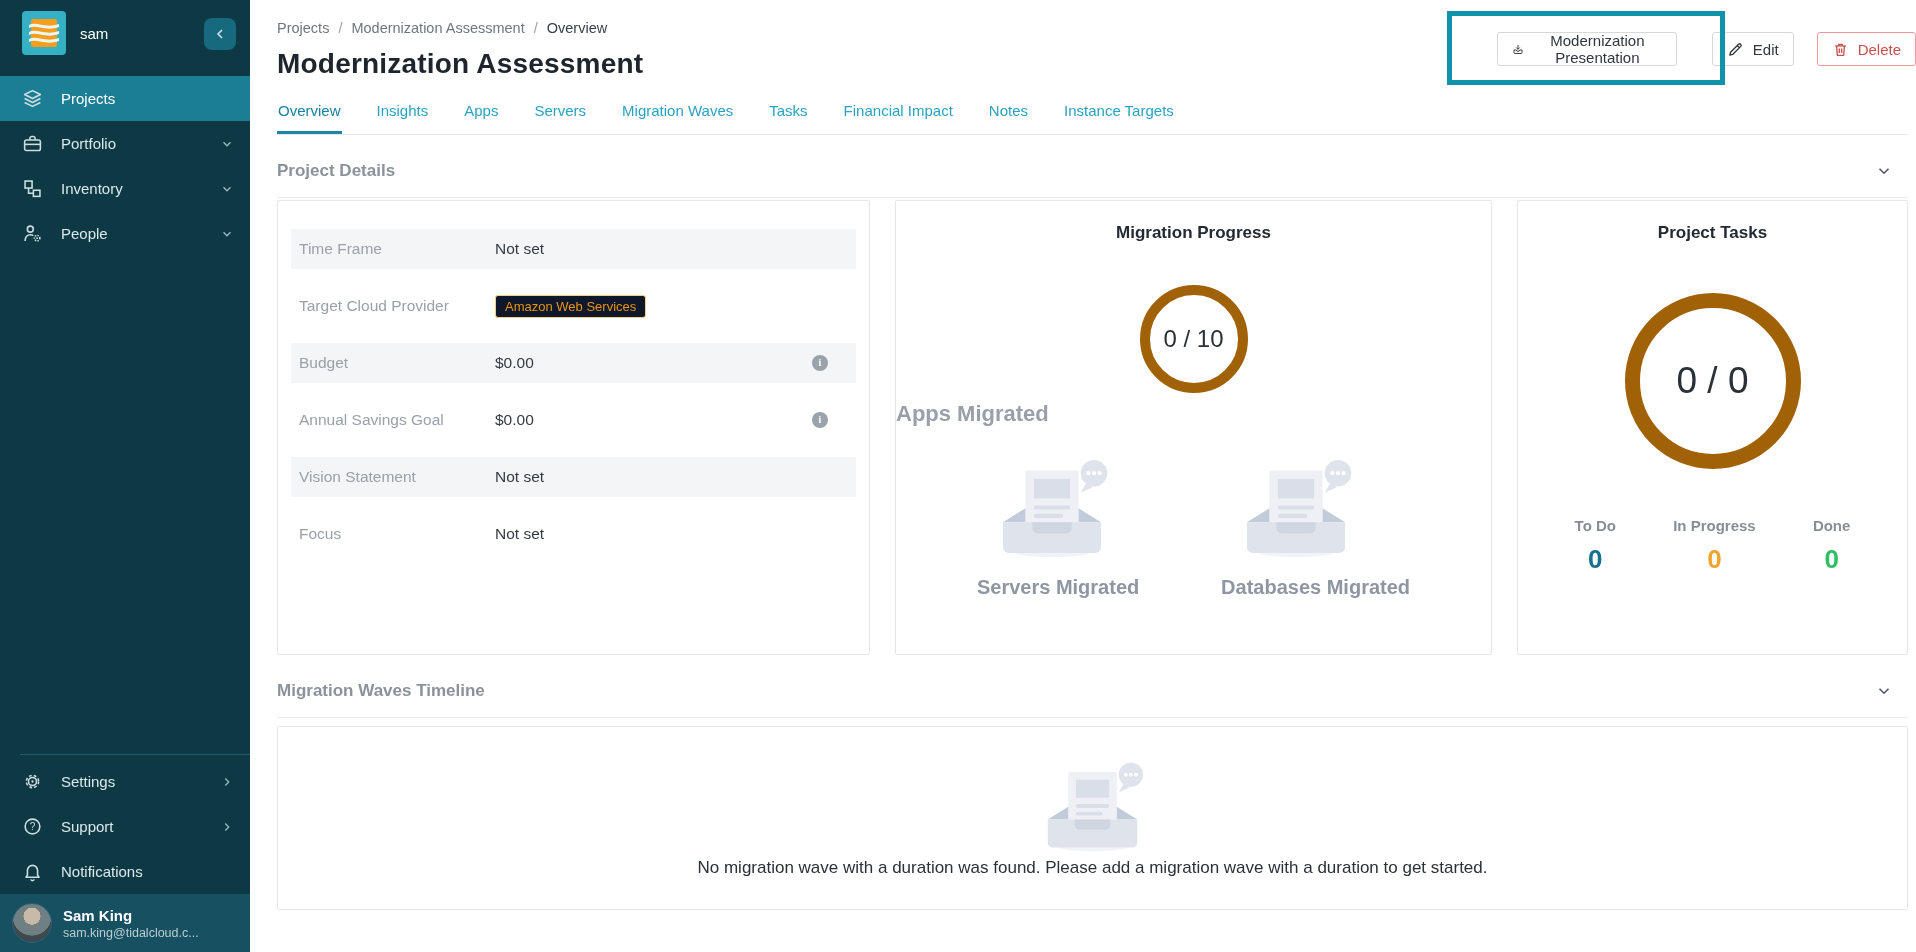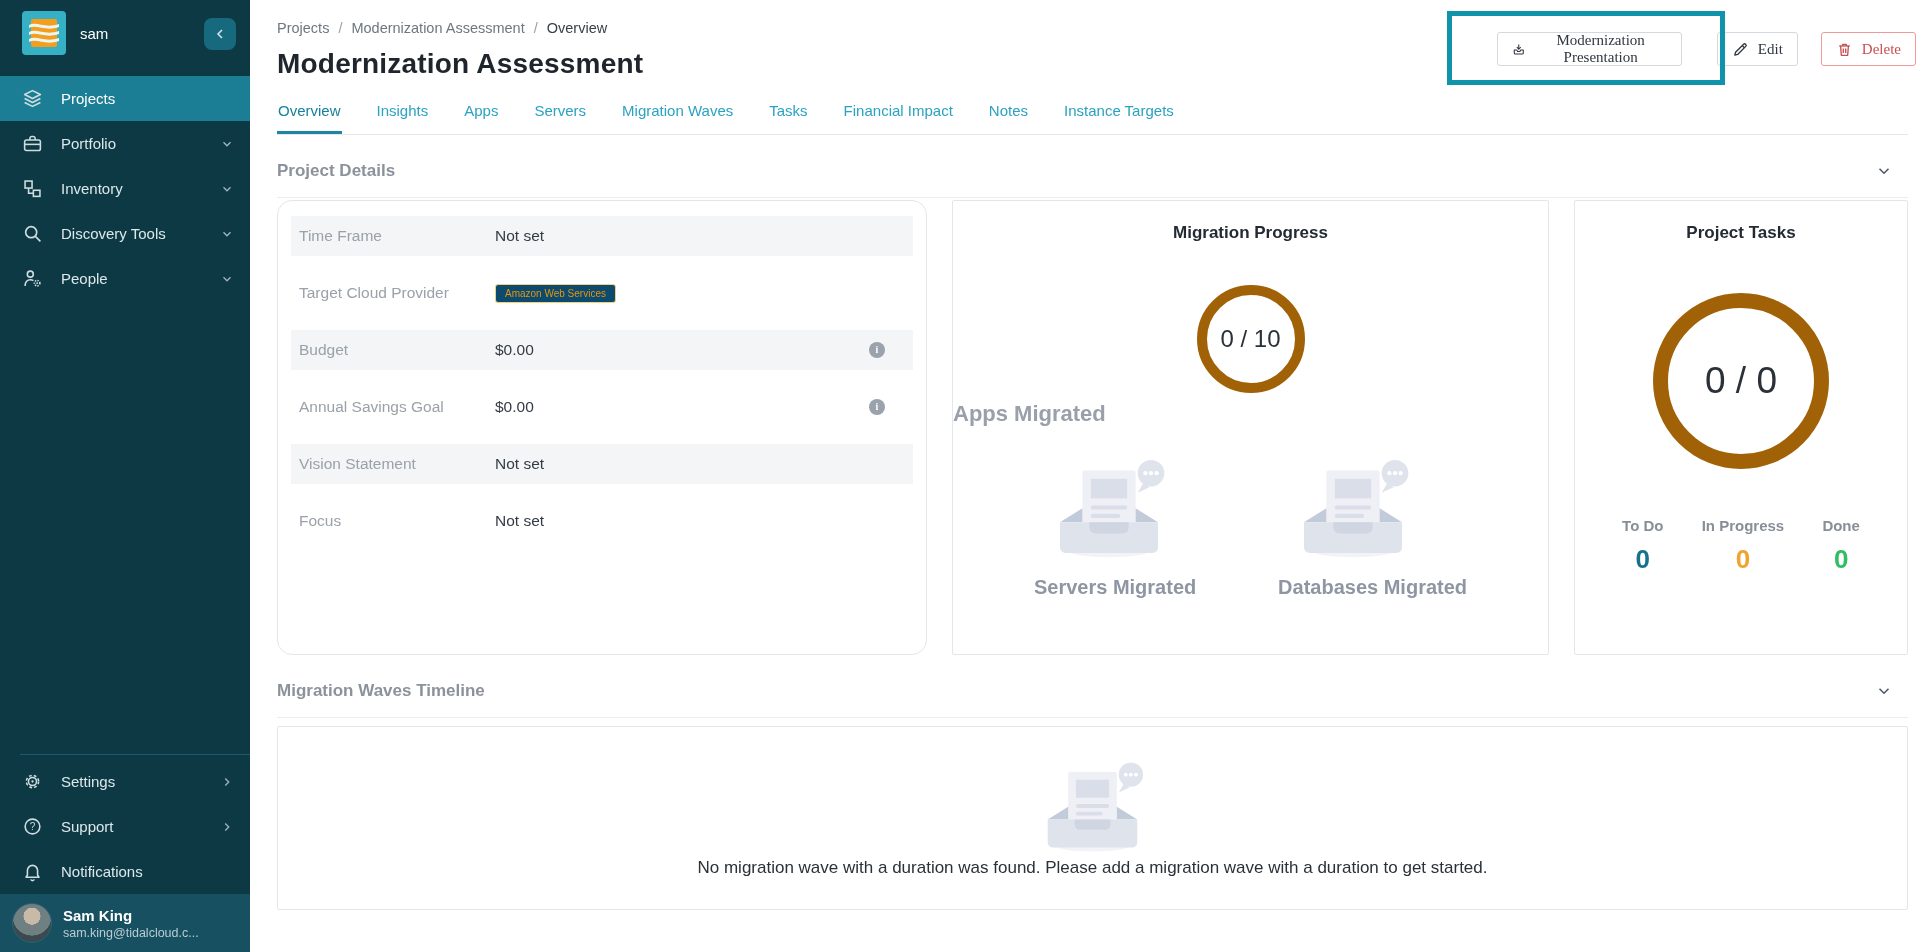--- a/index.html
+++ b/index.html
@@ -40,50 +40,50 @@
   .breadcrumb .crumb { cursor:pointer; }
   .breadcrumb .sep { color:#9aa1a8; }
   .breadcrumb .current { color:#39414a; }
   .page-title { margin-top:12px; font-size:28px; font-weight:800; color:#1e252d; letter-spacing:.2px; }
 
   .tabs { display:flex; gap:34px; margin-top:22px; border-bottom:1px solid #e7e8ea; }
   .tab { font-size:15px; color:#2aa2c0; padding:0 1px 12px; cursor:pointer; }
   .tab.active { color:#17819f; border-bottom:3px solid #1c86a3; font-weight:400; }
 
   
-  .actions { position:absolute; top:32px; left:1247px; display:flex; align-items:center;font-family:Liberation Serif, serif; }
+  .actions { position:absolute; top:32px; left:1247px; display:flex; align-items:center; }
   .btn { height:34px; display:inline-flex; align-items:center; gap:9px; background:#fff;
          border:1px solid #d5d8dc; border-radius:3px; padding:0 14px; font-size:15px;
          color:#2f3640; cursor:pointer; font-family:inherit; }
   .btn .bic { width:17px; height:17px; }
   .btn-edit { margin-left:35px; }
   .btn-delete { margin-left:23px; border-color:#f19a9a; color:#c94f4f; }
   .annotation-box { position:absolute; top:11px; left:1197px; width:278px; height:74px;
                     border:5px solid #0f93ab; pointer-events:none; z-index:5; }
 
   
   .section-hd { display:flex; align-items:center; justify-content:space-between;
                 margin-top:26px; padding-bottom:16px; border-bottom:1px solid #ececee; }
   .section-title { font-size:17px; font-weight:700; color:#8b929b; }
   .section-chev { width:18px; height:18px; color:#4b5563; margin-right:15px; cursor:pointer; }
 
   
   .cards-row { display:flex; gap:25px; margin-top:2px; }
   .card { background:#fff; border:1px solid #e4e6e9; border-radius:2px; height:455px; }
-  .card-details { width:650px; padding-top:15px;border-radius:15px; }
+  .card-details { width:593px; padding-top:28px; }
   .card-progress { width:597px; }
   .card-tasks { flex:1; }
 
   
   .d-row { height:40px; margin:0 13px 17px; display:flex; align-items:center;
            padding-left:8px; position:relative; font-size:15.5px; }
   .d-row.shaded { background:#f4f5f6; }
   .d-label { width:196px; color:#9aa1a9; }
   .d-value { color:#343b44; }
-  .badge-aws { font-size:10px; color:#e8940f; background:#0c4a6e; border:1px solid #f3d27f;
+  .badge-aws { font-size:13px; color:#e8940f; background:#0f172a; border:1px solid #f3d27f;
                border-radius:3px; padding:3px 9px; }
   .info-dot { position:absolute; right:28px; width:16px; height:16px; border-radius:50%;
               background:#9aa2ab; color:#fff; font-size:10px; font-weight:700; line-height:16px;
               text-align:center; font-family:"Liberation Serif", serif; cursor:pointer; }
 
   
   .card-ttl { text-align:center; font-size:17px; font-weight:700; color:#232a32; margin-top:22px; }
   .donut { border-radius:50%; border:10px solid #a16207; margin:42px auto 0;
            display:flex; align-items:center; justify-content:center; }
   .donut-sm { width:108px; height:108px; font-size:24px; color:#2b3138; }
@@ -154,34 +154,20 @@
     </div>
     <div class="nav-item">
       <span class="ic">
         <svg viewBox="0 0 24 24" width="21" height="21" fill="none" stroke="currentColor" stroke-width="1.8">
             <rect x="3.5" y="3.5" width="8" height="8"></rect>
             <rect x="13" y="14" width="7.5" height="7"></rect>
             <path d="M7.5 11.5 V17.5 H13"></path>
           </svg>
       </span>
       <span class="lbl">Inventory</span>
-      <span class="chev">
-        <svg viewBox="0 0 24 24" width="14" height="14" fill="none" stroke="currentColor" stroke-width="2.2">
-            <path d="M6 9 l6 6 6-6"></path>
-          </svg>
-      </span>
-    </div>
-    <div class="nav-item">
-      <span class="ic">
-        <svg viewBox="0 0 24 24" width="21" height="21" fill="none" stroke="currentColor" stroke-width="1.9">
-            <circle cx="10.5" cy="10.5" r="6.3"></circle>
-            <path d="M15.3 15.3 L21 21"></path>
-          </svg>
-      </span>
-      <span class="lbl">Discovery Tools</span>
       <span class="chev">
         <svg viewBox="0 0 24 24" width="14" height="14" fill="none" stroke="currentColor" stroke-width="2.2">
             <path d="M6 9 l6 6 6-6"></path>
           </svg>
       </span>
     </div>
     <div class="nav-item">
       <span class="ic">
         <svg viewBox="0 0 24 24" width="21" height="21" fill="none" stroke="currentColor" stroke-width="1.8">
             <circle cx="9.5" cy="7" r="3.4"></circle>

